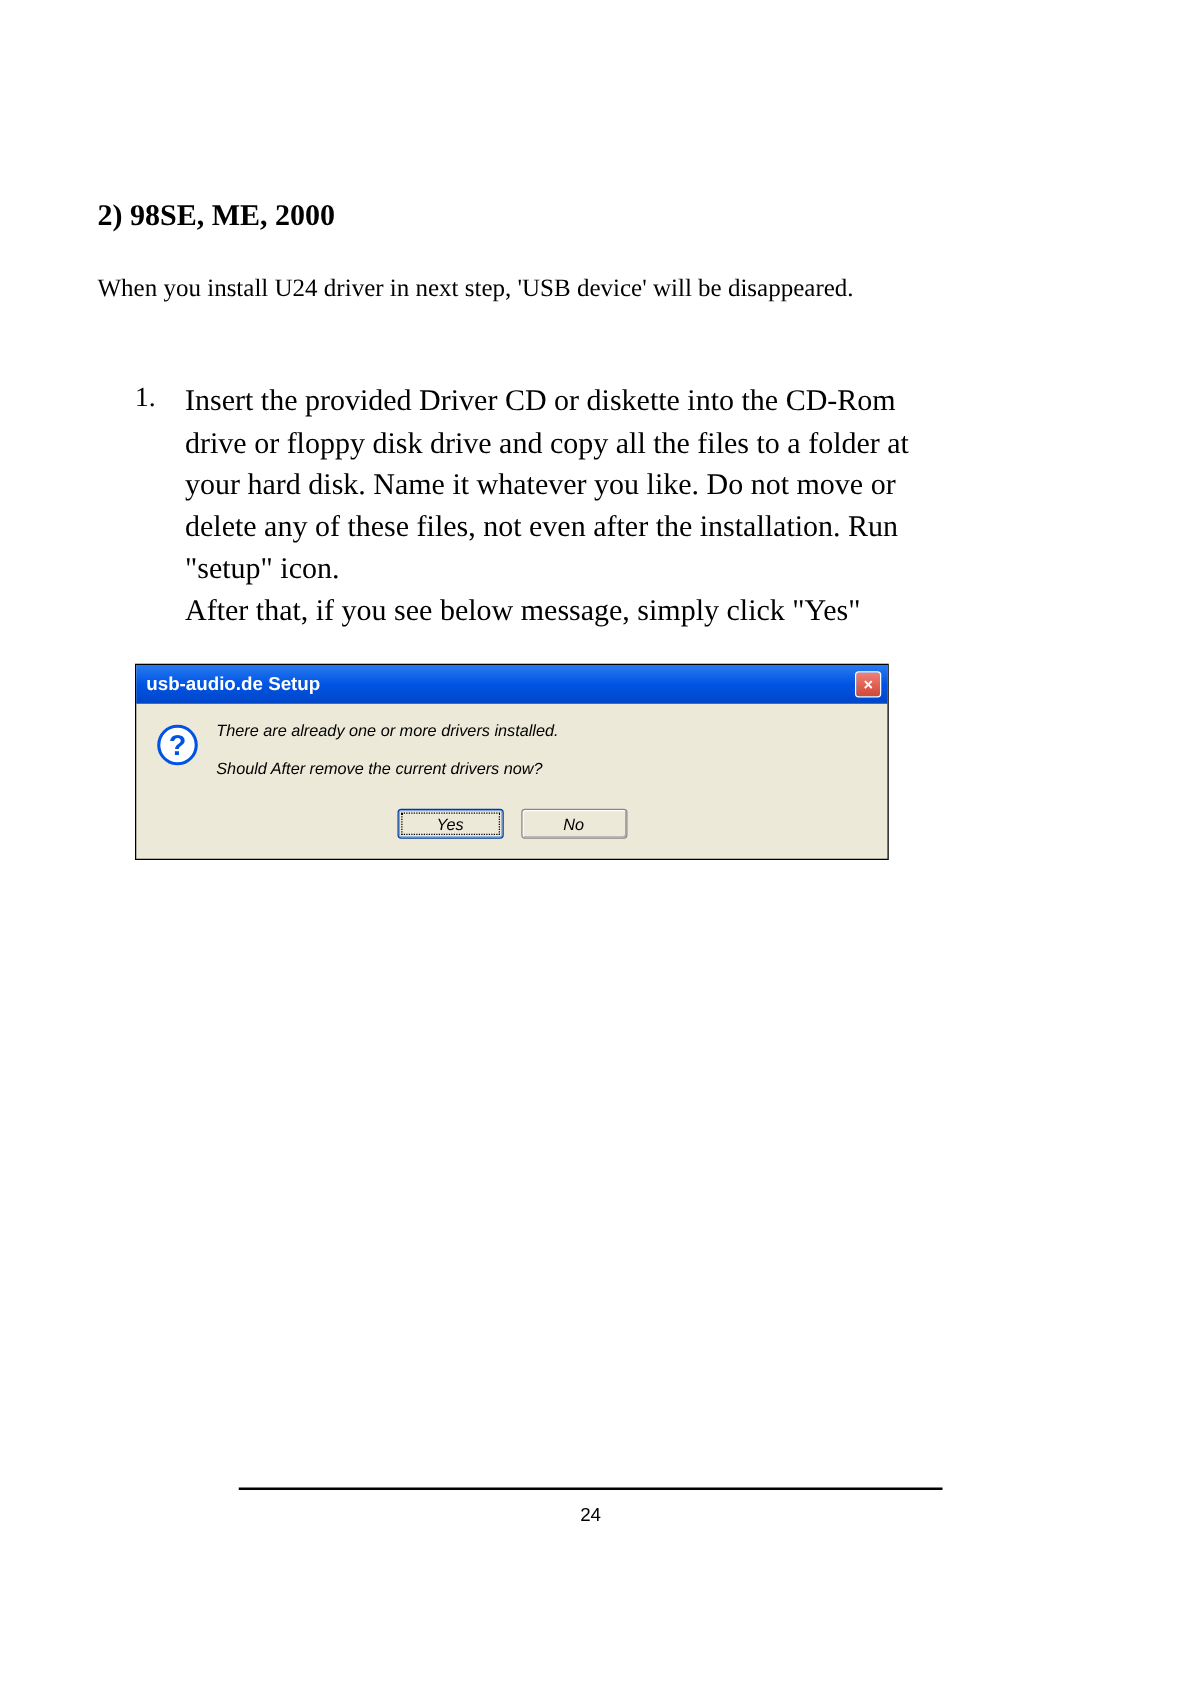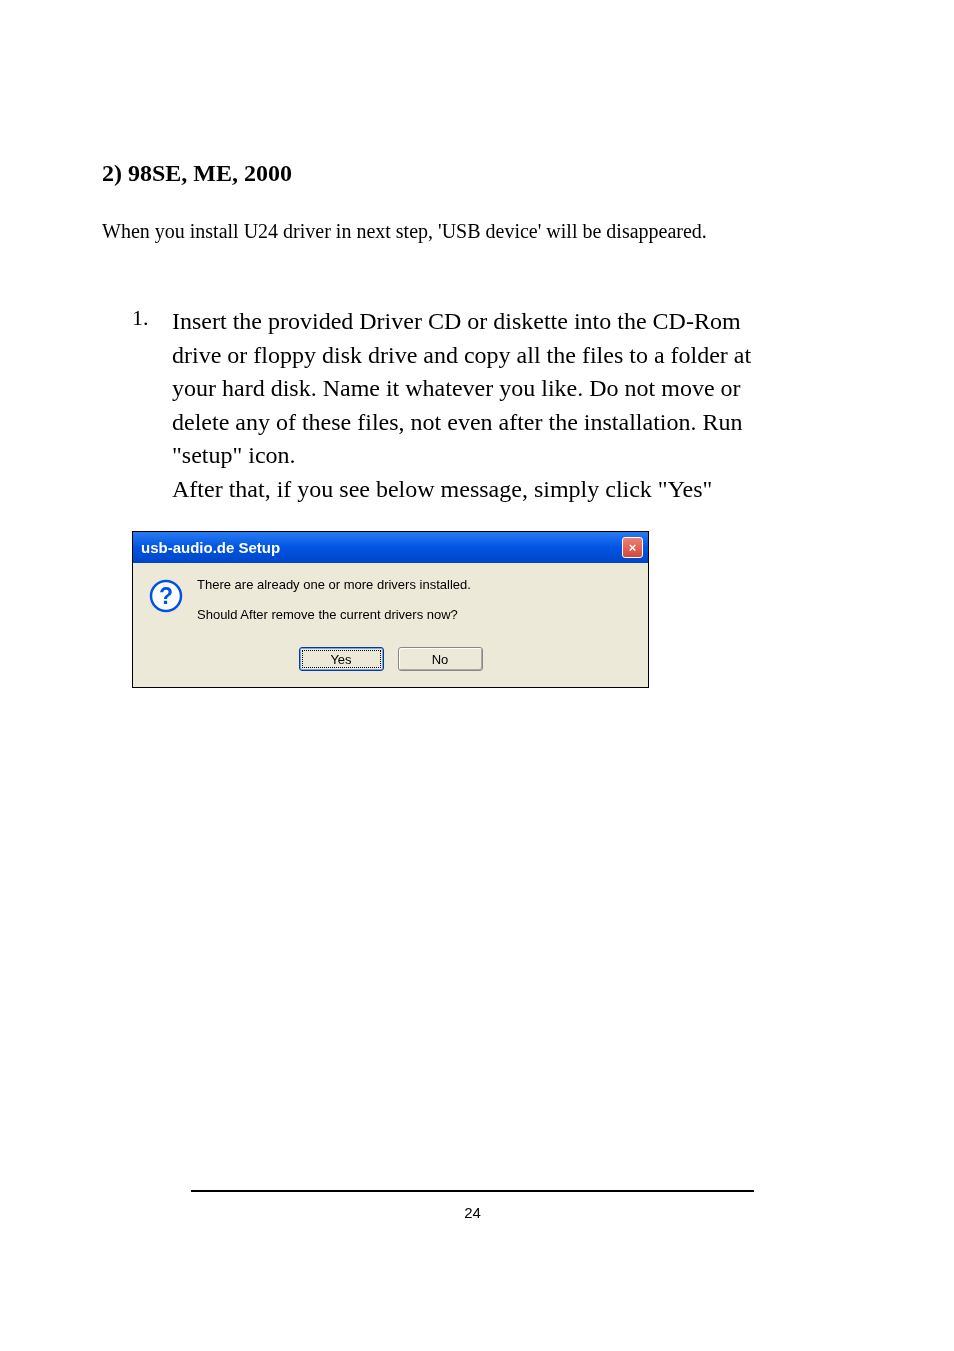--- a/index.html
+++ b/index.html
@@ -8,21 +8,21 @@
       box-sizing: border-box;
     }
     body {
       width: 954px;
       height: 1351px;
       background: #fff;
       font-family: "Times New Roman", serif;
       position: relative;
     }
     .page {
-      padding: 160px 200px 0 102px;
+      padding: 160px 200px 0 78px;
     }
     .heading {
       font-size: 24px;
       font-weight: bold;
       margin-bottom: 30px;
     }
     .intro-text {
       font-size: 20px;
       line-height: 1.4;
       margin-bottom: 60px;
@@ -40,21 +40,21 @@
       line-height: 1.4;
     }
     .list-content p {
       margin: 0;
     }
     .dialog-container {
       margin-top: 24px;
       margin-left: 30px;
     }
     .dialog {
-      width: 517px;
+      width: 603px;
       border: 1px solid #000;
       background: #ece9d8;
       font-family: Tahoma, sans-serif;
       font-size: 13px;
     }
     .titlebar {
       background: #0054e3;
       background: linear-gradient(to bottom, #2a7bf0 0%, #0054e3 50%, #0046c8 100%);
       color: #fff;
       padding: 5px 5px 5px 8px;
@@ -95,20 +95,21 @@
       width: 100%;
       height: 100%;
     }
     .dialog-text {
       flex: 1;
       color: #000;
       line-height: 1.25;
     }
     .dialog-text p {
       margin: 0;
+      font-style: italic;
     }
     .dialog-text .gap {
       height: 14px;
     }
     .dialog-buttons {
       padding: 8px 0 16px 0;
       display: flex;
       justify-content: center;
       gap: 14px;
     }
@@ -117,20 +118,21 @@
       height: 24px;
       background: #ece9d8;
       border: 1px solid #888;
       border-radius: 3px;
       font-family: Tahoma, sans-serif;
       font-size: 13px;
       display: flex;
       align-items: center;
       justify-content: center;
       box-shadow: 1px 1px 0 #fff inset, -1px -1px 0 #aaa inset;
+      font-style: italic;
     }
     .dlg-btn.default {
       border: 1px solid #003c9c;
       box-shadow: 0 0 0 1px #7aa5e0 inset, 1px 1px 0 #fff inset;
       outline: 1px dotted #000;
       outline-offset: -4px;
     }
     .underline-first::first-letter {
       text-decoration: underline;
     }

